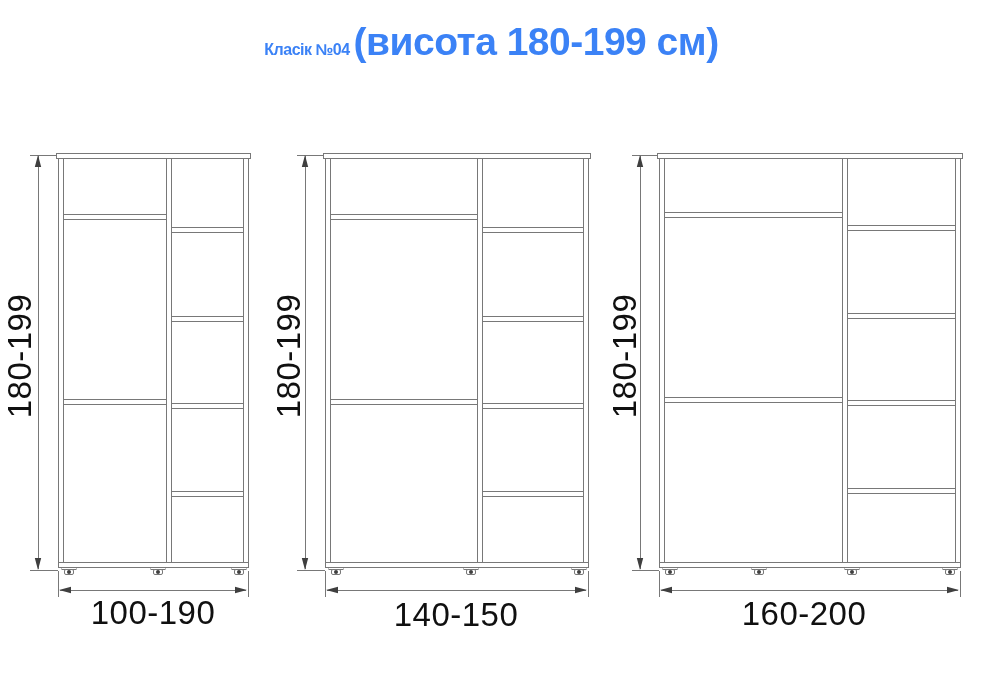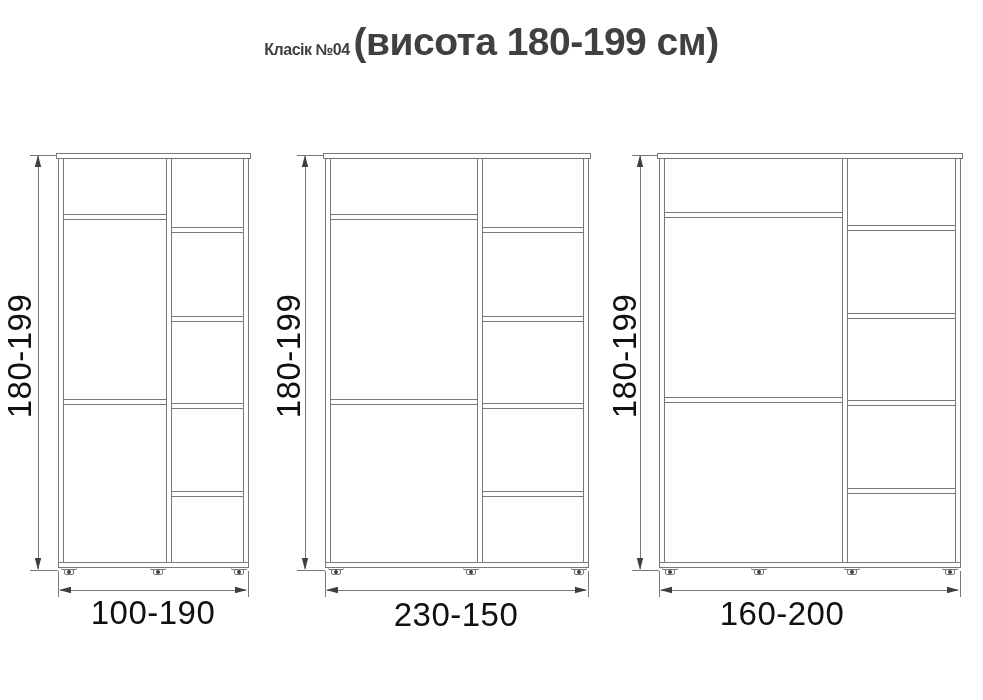--- a/index.html
+++ b/index.html
@@ -2,36 +2,36 @@
 <html><head>
 <meta charset="utf-8">
 <style>
   html,body{margin:0;padding:0;overflow:hidden;}
   body{
     width:983px;height:700px;position:relative;background:#ffffff;
     font-family:"Liberation Sans", sans-serif;color:#111;
   }
   .title{
     position:absolute;top:20px;left:0;width:983px;text-align:center;
-    font-weight:700;white-space:nowrap;color:#404040;letter-spacing:-0.5px;
+    font-weight:700;white-space:nowrap;color:#3b82f6;letter-spacing:-0.5px;
   }
   .title-suffix{font-size:39px;}
   #diagram-svg{position:absolute;left:0;top:0;}
   .dim-label{
     position:absolute;font-size:33px;color:#101010;font-weight:400;
     text-align:center;line-height:40px;white-space:nowrap;letter-spacing:0.5px;
   }
   .vlabel{width:160px;height:40px;transform:rotate(-90deg);}
   #vlabel-0{left:-60px;top:336px;}
   #vlabel-1{left:209px;top:336px;}
   #vlabel-2{left:545px;top:336px;}
   .wlabel{width:240px;height:40px;}
   #wlabel-0{left:33px;top:593px;}
   #wlabel-1{left:336px;top:595px;}
-  #wlabel-2{left:662px;top:594px;text-align:center;}
+  #wlabel-2{left:684px;top:594px;text-align:center;}
 </style>
 </head>
 <body>
 
 <div class="title">
   <span>Класік №04</span>
   <span class="title-suffix">(висота 180-199 см)</span>
 </div>
 
 <svg id="diagram-svg" width="983" height="700" viewBox="0 0 983 700">
@@ -134,14 +134,14 @@
       <rect x="945.5" y="569.5" width="9" height="5" rx="1.5" fill="#fff" stroke="#787878" stroke-width="1"></rect>
       <circle cx="950" cy="572" r="2" fill="#3f3f3f"></circle>
     </g>
   </svg>
 
 <div class="dim-label vlabel" id="vlabel-0">180-199</div>
 <div class="dim-label vlabel" id="vlabel-1">180-199</div>
 <div class="dim-label vlabel" id="vlabel-2">180-199</div>
 
 <div class="dim-label wlabel" id="wlabel-0">100-190</div>
-<div class="dim-label wlabel" id="wlabel-1">230-150</div>
+<div class="dim-label wlabel" id="wlabel-1">140-150</div>
 <div class="dim-label wlabel" id="wlabel-2">160-200</div>
 
 </body></html>

